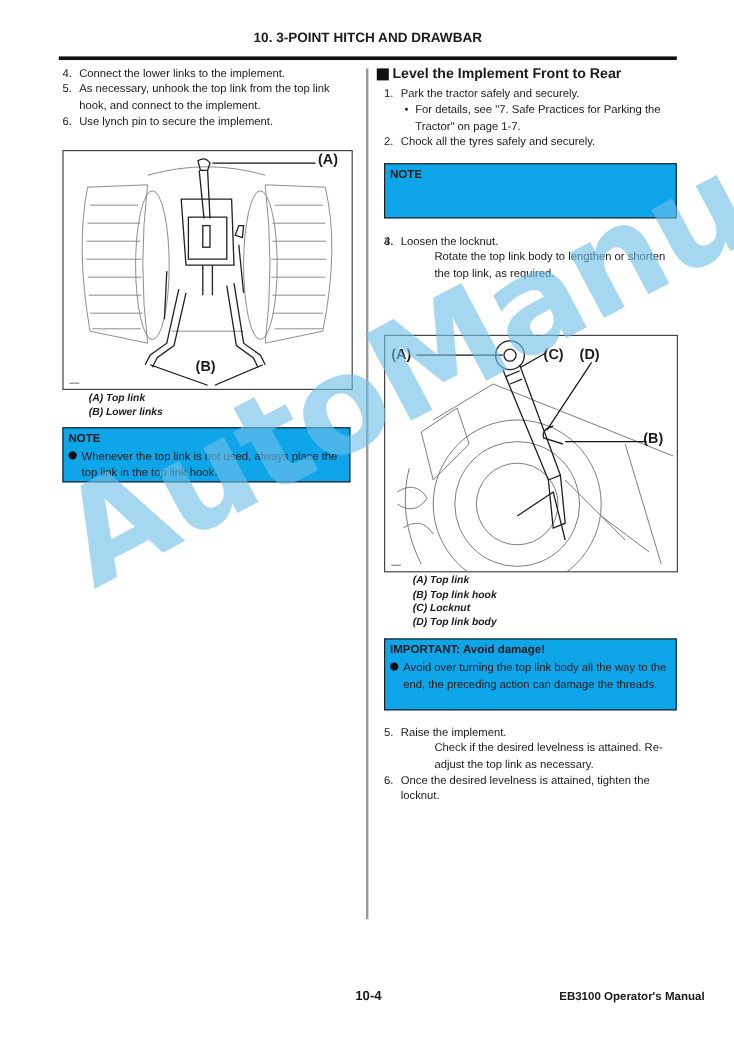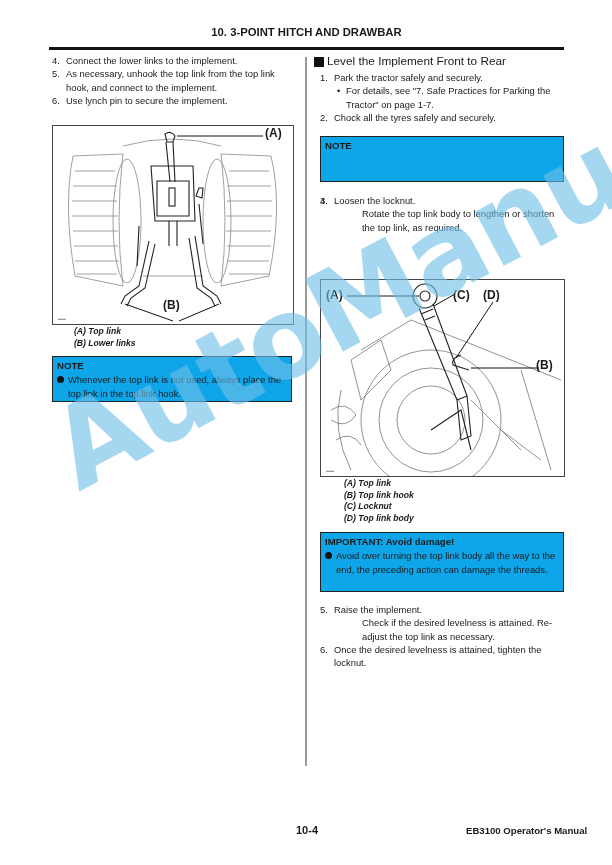--- a/index.html
+++ b/index.html
@@ -21,21 +21,21 @@
   .col-left { left: 52px; top: 54px; width: 245px; }
   .col-right { left: 320px; top: 54px; width: 245px; }
 
   ol.steps { list-style: none; margin: 0; padding: 0; }
   ol.steps li { position: relative; padding-left: 14px; }
   ol.steps li .num { position: absolute; left: 0; top: 0; }
   .sub { display: block; margin-left: 28px; }
   .bullet-sub { position: relative; padding-left: 12px; margin-left: 0px; }
   .bullet-sub .dot { position: absolute; left: 3px; top: 0; }
 
-  .section-title { font-weight: normal; font-size: 11.8px; line-height: 15px; margin-left: -6px; display: flex; align-items: center; }
+  .section-title { font-weight: bold; font-size: 11.8px; line-height: 15px; margin-left: -6px; display: flex; align-items: center; }
   .section-title .sq { display: inline-block; width: 10px; height: 10px; background: #111; margin-right: 3px; }
 
   .figure {
     position: absolute; border: 1px solid #444; background: #fff; overflow: hidden;
   }
   .fig-id { position: absolute; left: 5px; bottom: 3px; font-size: 4px; color: #999; }
   .callout { position: absolute; font-weight: bold; font-size: 12px; }
 
   .captions { position: absolute; font-style: italic; font-weight: bold; font-size: 8.6px; line-height: 11.5px; }
 

